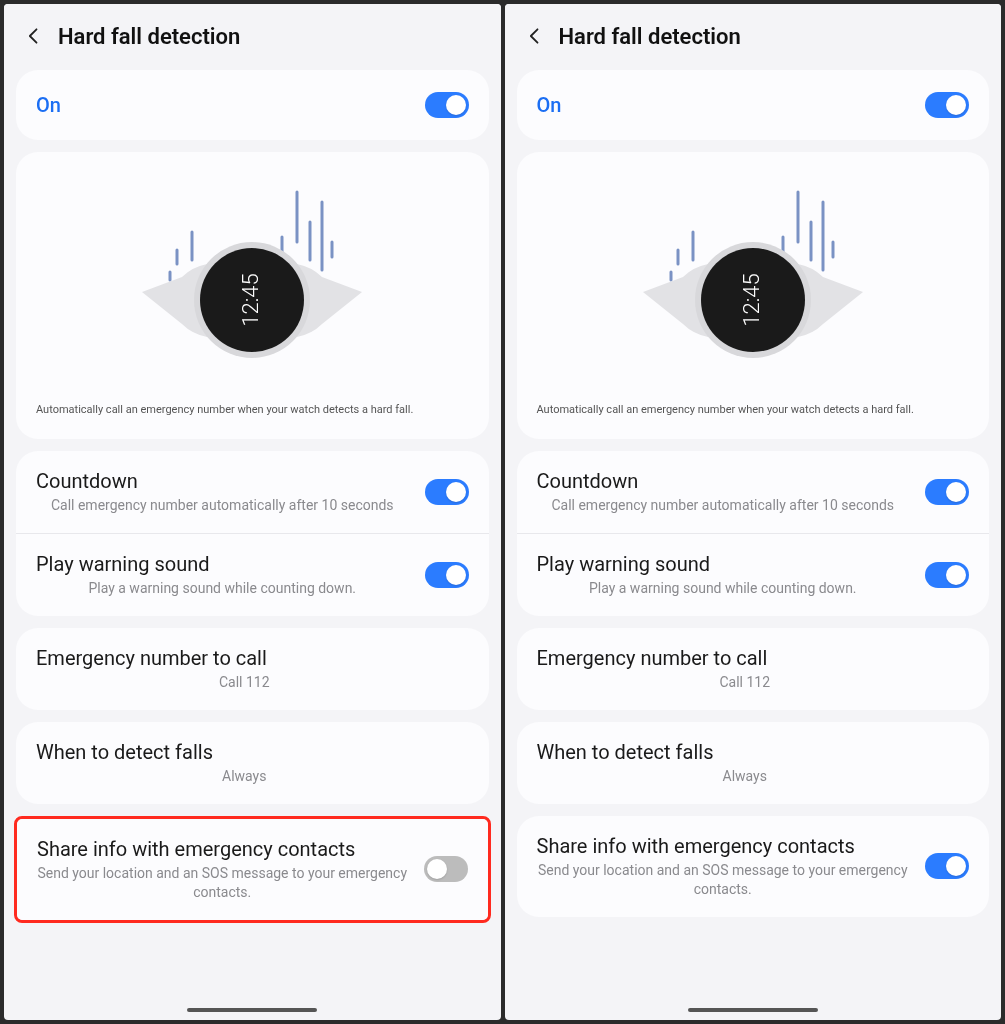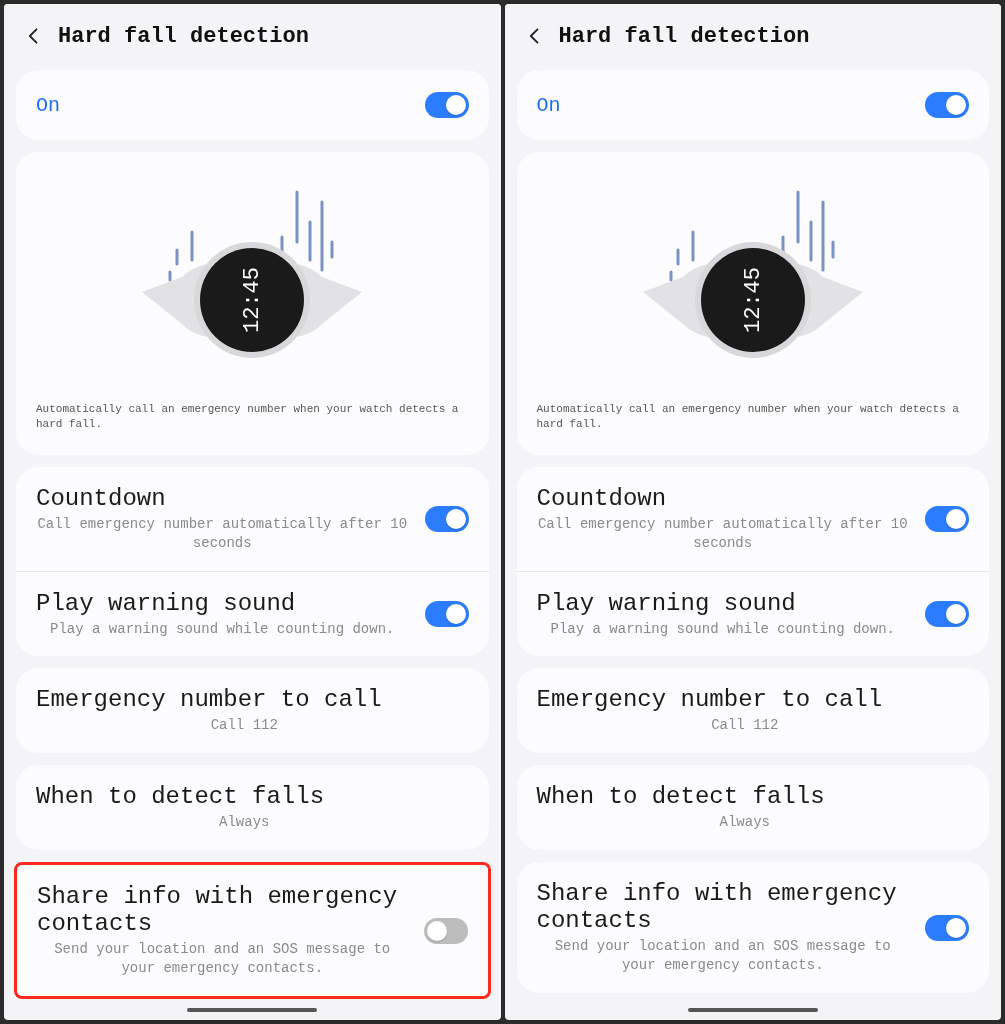--- a/index.html
+++ b/index.html
@@ -13,21 +13,20 @@
   gap: 4px;
 }
 .screen {
   flex: 1;
   background: #f4f4f7;
   border-radius: 4px;
   overflow: hidden;
   display: flex;
   flex-direction: column;
   position: relative;
-  font-family: Liberation Mono, monospace;
 }
 .header {
   display: flex;
   align-items: center;
   padding: 18px 16px 14px 16px;
   background: #f4f4f7;
 }
 .back-btn {
   width: 28px;
   height: 28px;
@@ -91,21 +90,21 @@
   padding: 30px 0 10px 0;
 }
 .hero-desc {
   font-size: 11px;
   color: #555;
   padding: 10px 20px 22px 20px;
   line-height: 1.4;
 }
 .item-text { flex: 1; padding-right: 16px; }
 .item-title {
-  font-size: 24px;
+  font-size: 20px;
   color: #1a1a1a;
   margin-bottom: 3px;
 }
 .item-sub {
   font-size: 14px;
   color: #8a8a8e;
   line-height: 1.35;
   text-align: center;
 }
 .highlight-box {

